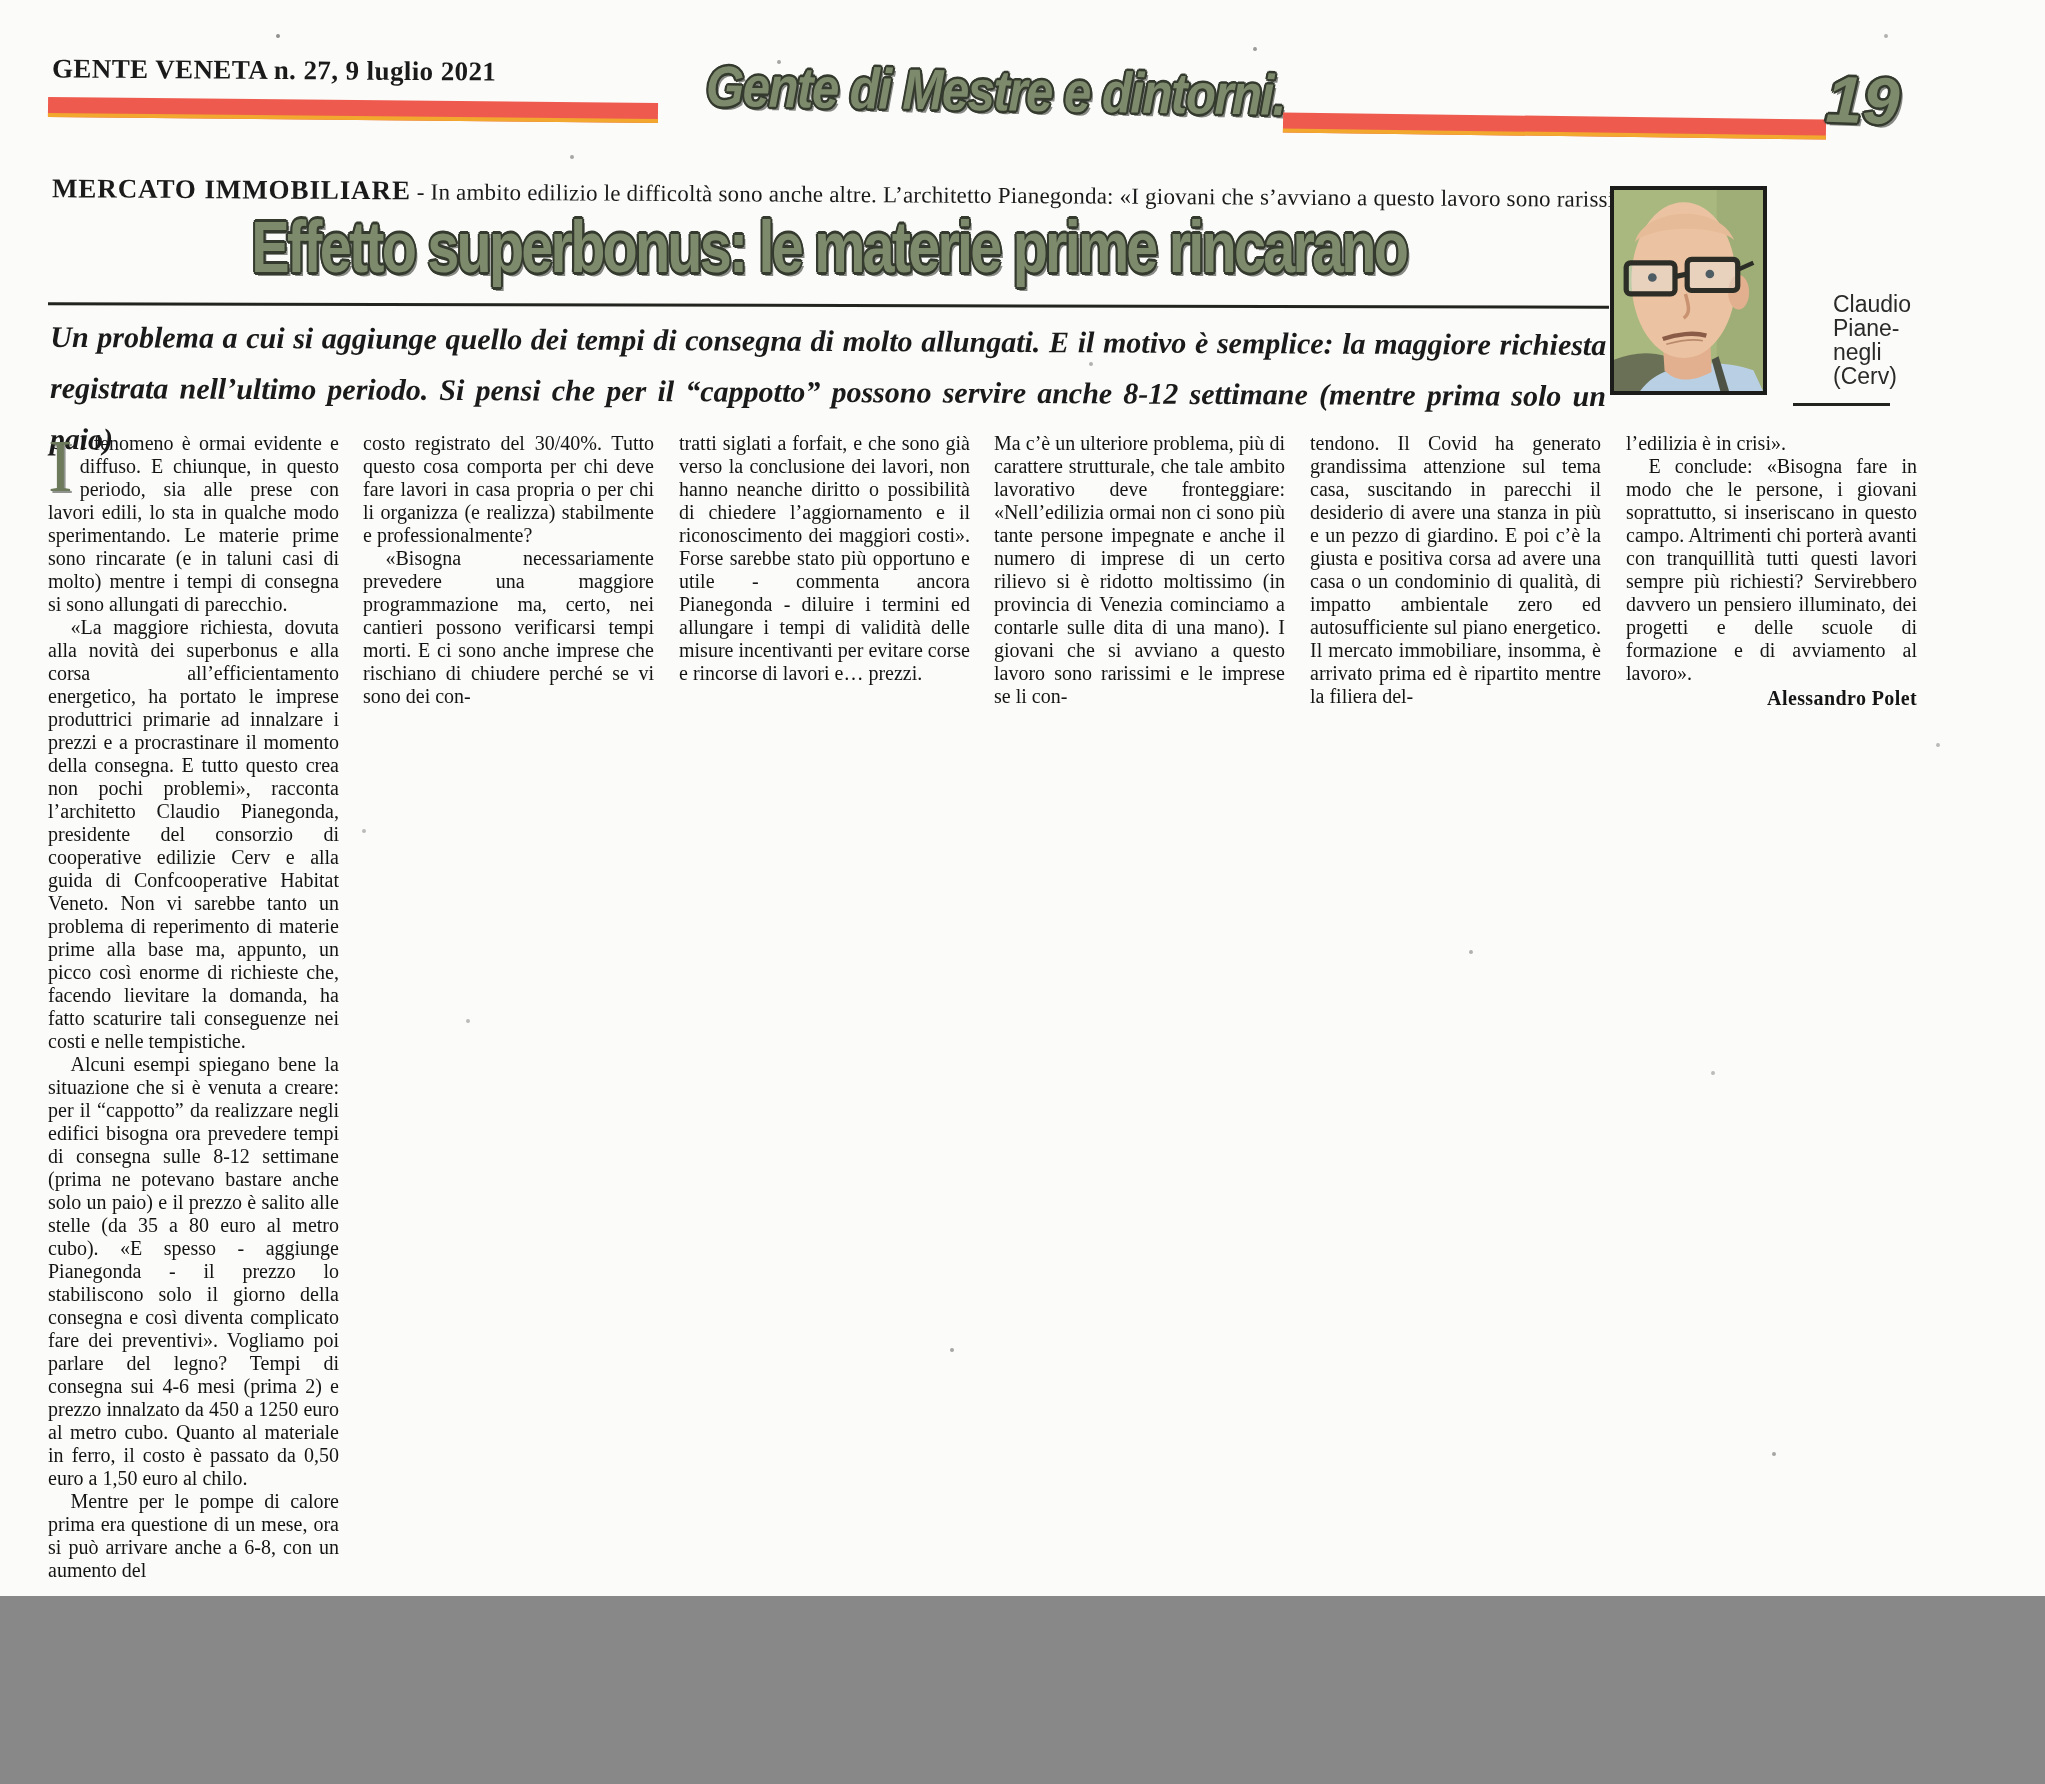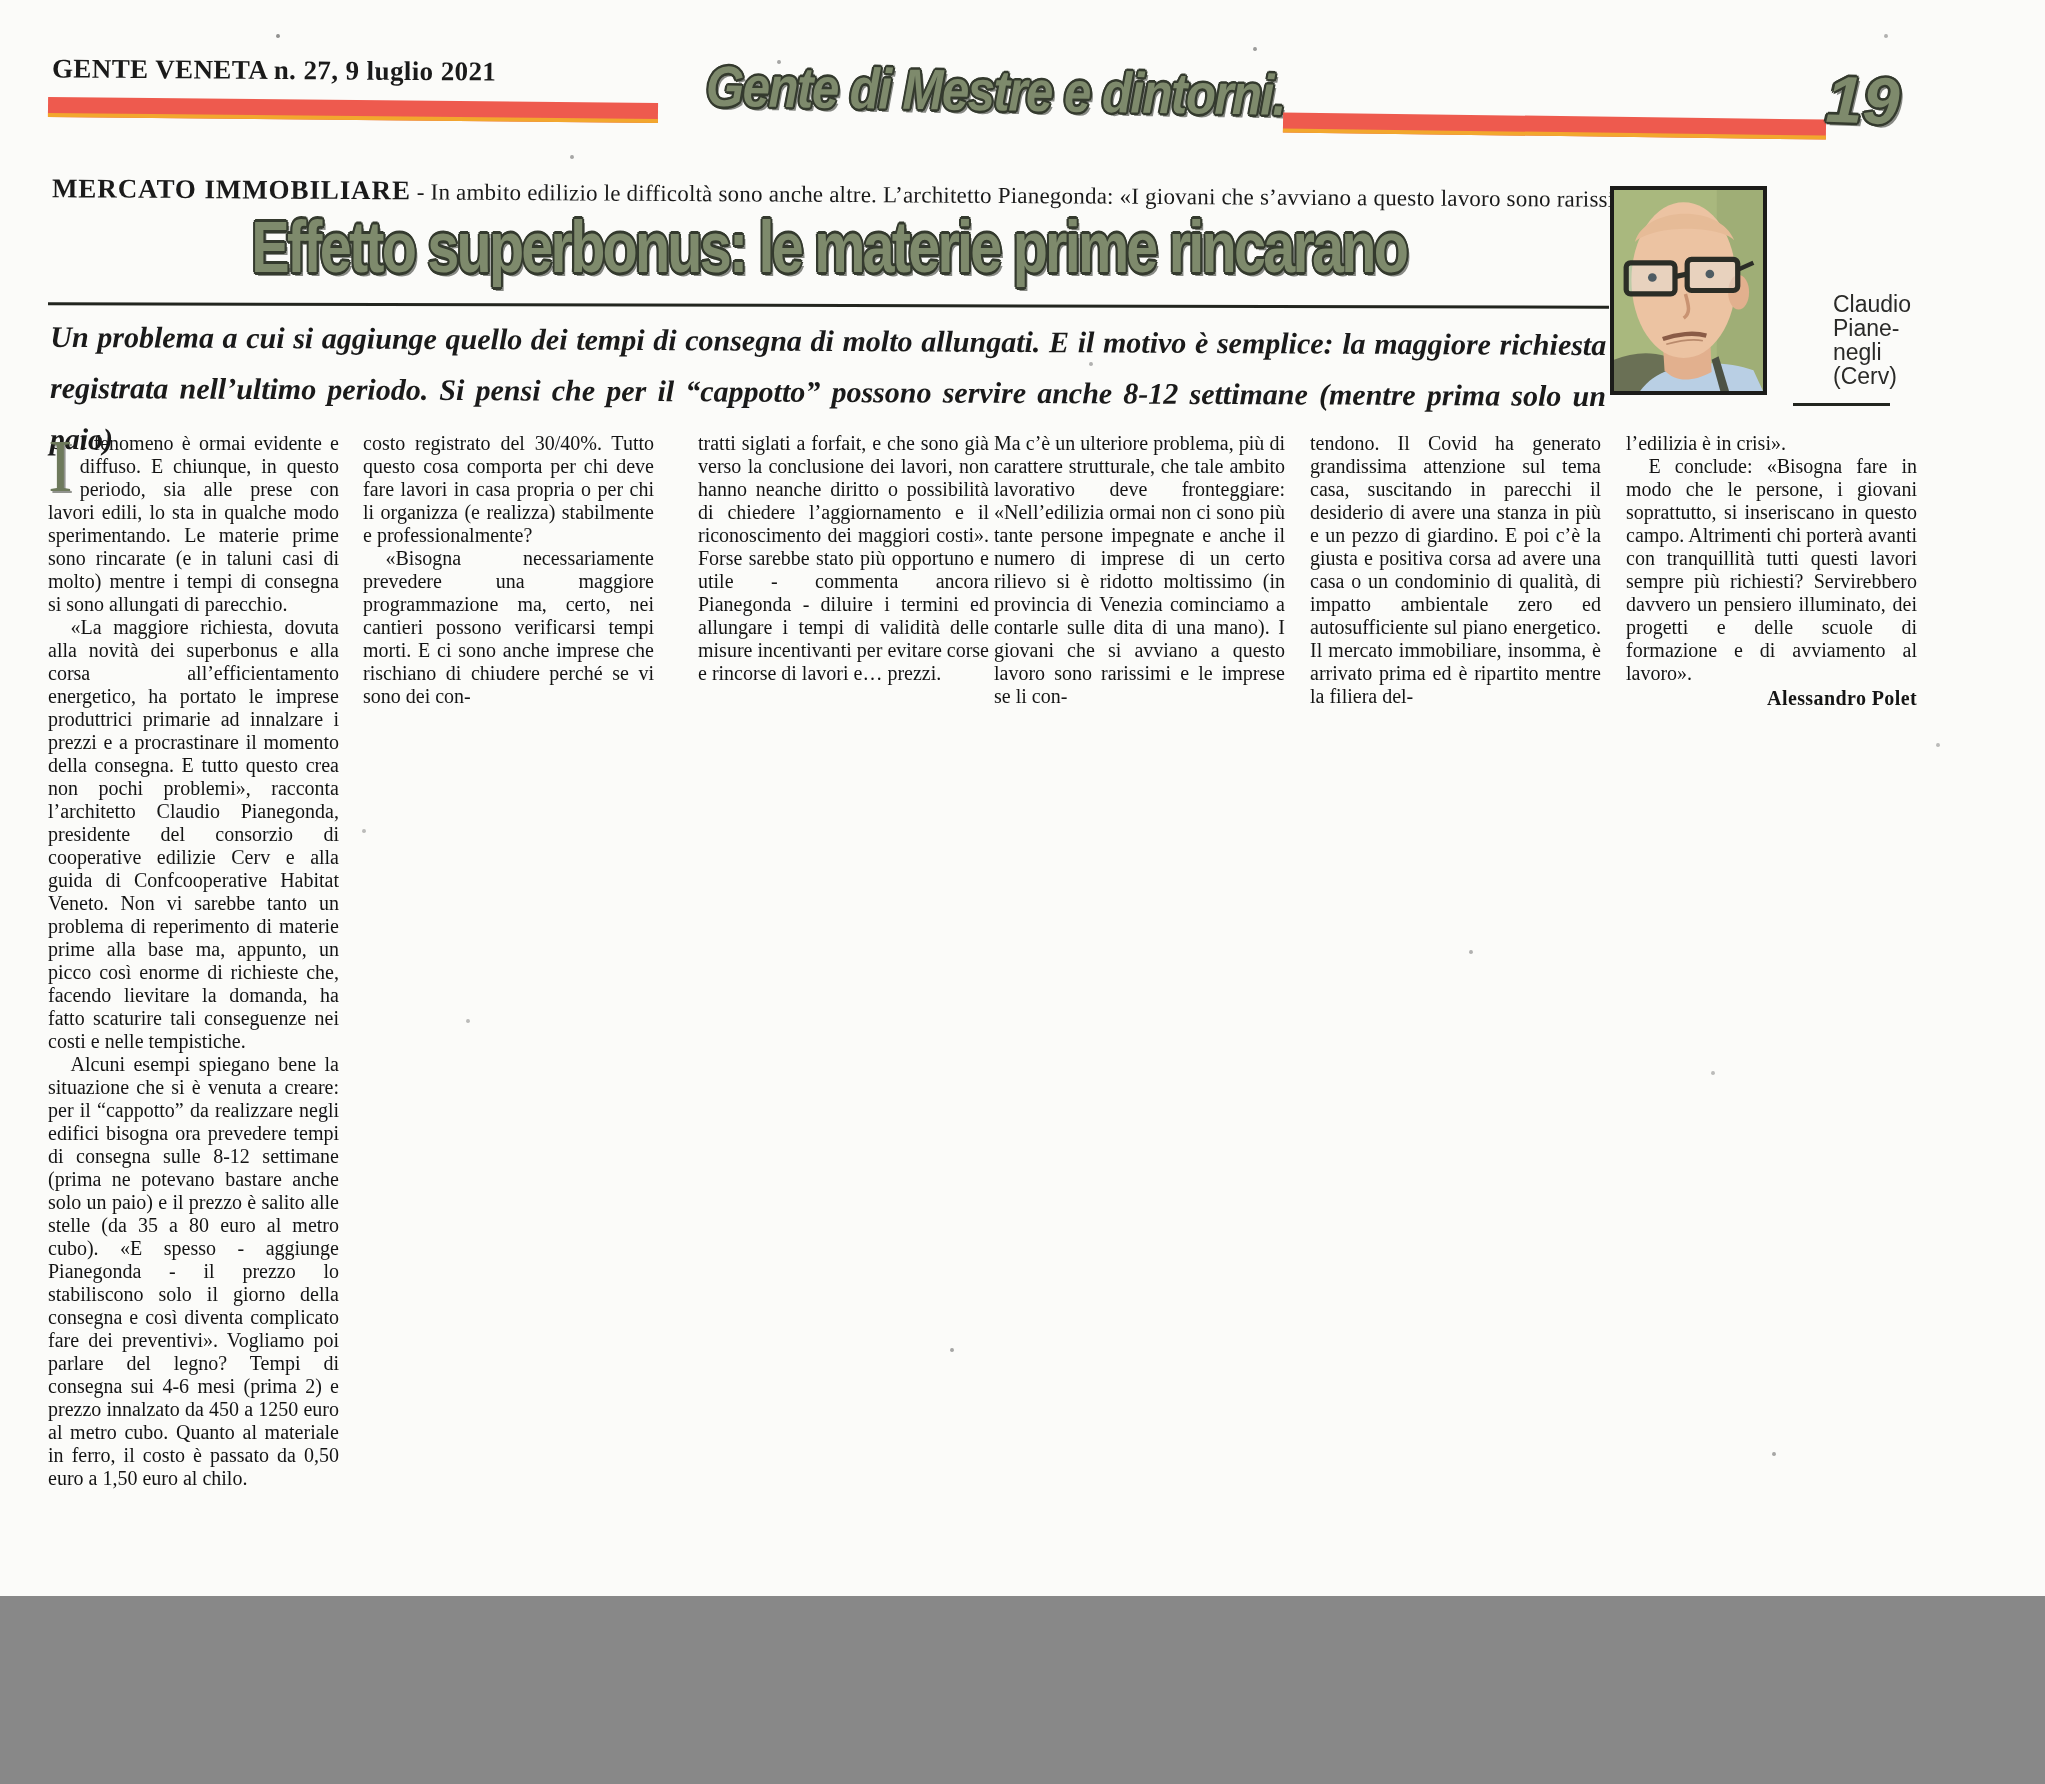--- a/index.html
+++ b/index.html
@@ -120,21 +120,21 @@
   }
 
   
   .col {
     position: absolute; top: 432px; width: 291px;
     font-size: 20px; line-height: 23px; text-align: justify;
     color: #141414;
   }
   .col[data-col="0"] { left: 48px; }
   .col[data-col="1"] { left: 363px; }
-  .col[data-col="2"] { left: 679px; margin-left: 19px; }
+  .col[data-col="2"] { left: 679px; }
   .col[data-col="3"] { left: 994px; }
   .col[data-col="4"] { left: 1310px; }
   .col[data-col="5"] { left: 1626px; }
   .col p.indent { text-indent: 22.5px; }
   .dropcap {
     float: left;
     font-size: 74px; line-height: 61px;
     padding: 3.5px 7px 0 0;
     color: #6e7a5c;
     text-shadow: 1.7px 1.7px 0 rgba(40,44,36,.5);
@@ -199,20 +199,21 @@
     <div>Piane-</div>
     <div>negli</div>
     <div>(Cerv)</div>
   </div>
   <div class="caption-rule"></div>
 
   <div class="col" data-col="0">
       <p><span class="dropcap">I</span>l fenomeno è ormai evidente e diffuso. E chiunque, in questo periodo, sia alle prese con lavori edili, lo sta in qualche modo sperimentando. Le materie prime sono rincarate (e in taluni casi di molto) mentre i tempi di consegna si sono allungati di parecchio.</p>
       <p class="indent">«La maggiore richiesta, dovuta alla novità dei superbonus e alla corsa all’efficientamento energetico, ha portato le imprese produttrici primarie ad innalzare i prezzi e a procrastinare il momento della consegna. E tutto questo crea non pochi problemi», racconta l’architetto Claudio Pianegonda, presidente del consorzio di cooperative edilizie Cerv e alla guida di Confcooperative Habitat Veneto. Non vi sarebbe tanto un problema di reperimento di materie prime alla base ma, appunto, un picco così enorme di richieste che, facendo lievitare la domanda, ha fatto scaturire tali conseguenze nei costi e nelle tempistiche.</p>
       <p class="indent">Alcuni esempi spiegano bene la situazione che si è venuta a creare: per il “cappotto” da realizzare negli edifici bisogna ora prevedere tempi di consegna sulle 8-12 settimane (prima ne potevano bastare anche solo un paio) e il prezzo è salito alle stelle (da 35 a 80 euro al metro cubo). «E spesso - aggiunge Pianegonda - il prezzo lo stabiliscono solo il giorno della consegna e così diventa complicato fare dei preventivi». Vogliamo poi parlare del legno? Tempi di consegna sui 4-6 mesi (prima 2) e prezzo innalzato da 450 a 1250 euro al metro cubo. Quanto al materiale in ferro, il costo è passato da 0,50 euro a 1,50 euro al chilo.</p>
+      <p class="indent">Mentre per le pompe di calore prima era questione di un mese, ora si può arrivare anche a 6-8, con un aumento del</p>
     </div>
   <div class="col" data-col="1">
       <p>costo registrato del 30/40%. Tutto questo cosa comporta per chi deve fare lavori in casa propria o per chi li organizza (e realizza) stabilmente e professionalmente?</p>
       <p class="indent">«Bisogna necessariamente prevedere una maggiore programmazione ma, certo, nei cantieri possono verificarsi tempi morti. E ci sono anche imprese che rischiano di chiudere perché se vi sono dei con-</p>
     </div>
   <div class="col" data-col="2">
       <p>tratti siglati a forfait, e che sono già verso la conclusione dei lavori, non hanno neanche diritto o possibilità di chiedere l’aggiornamento e il riconoscimento dei maggiori costi». Forse sarebbe stato più opportuno e utile - commenta ancora Pianegonda - diluire i termini ed allungare i tempi di validità delle misure incentivanti per evitare corse e rincorse di lavori e… prezzi.</p>
     </div>
   <div class="col" data-col="3">
       <p>Ma c’è un ulteriore problema, più di carattere strutturale, che tale ambito lavorativo deve fronteggiare: «Nell’edilizia ormai non ci sono più tante persone impegnate e anche il numero di imprese di un certo rilievo si è ridotto moltissimo (in provincia di Venezia cominciamo a contarle sulle dita di una mano). I giovani che si avviano a questo lavoro sono rarissimi e le imprese se li con-</p>

